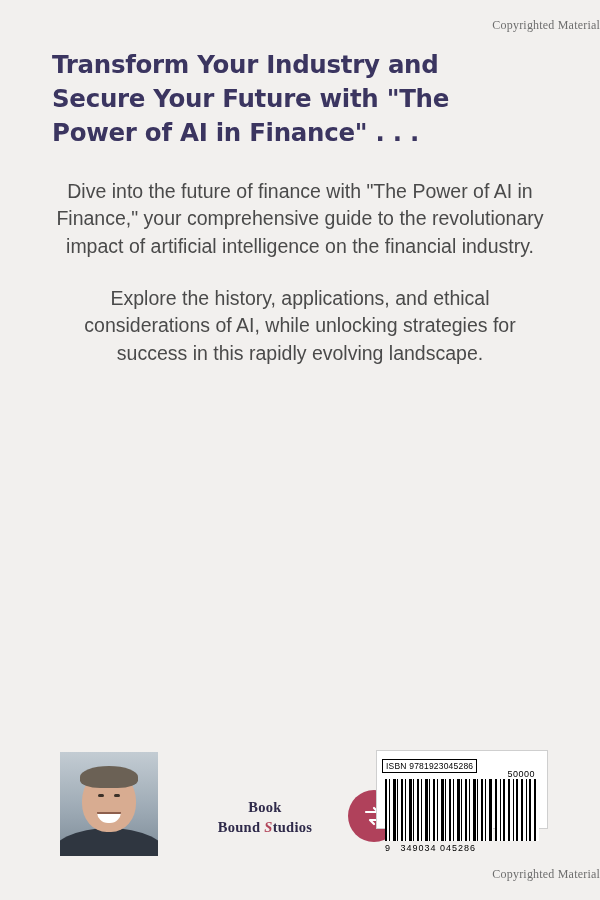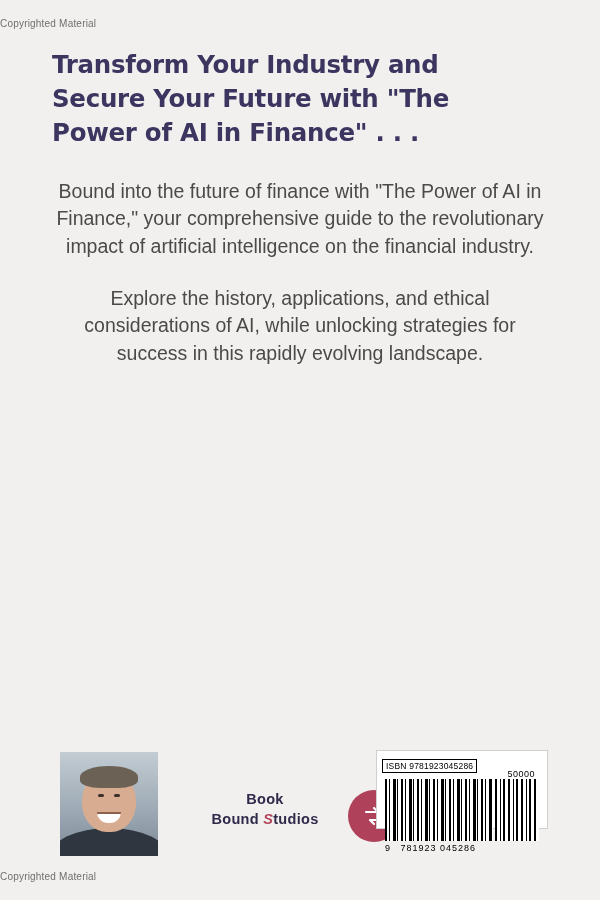--- a/index.html
+++ b/index.html
@@ -17,25 +17,25 @@
     position: relative;
     width: 600px;
     height: 900px;
     background: #f2f0ee;
     box-sizing: border-box;
   }
   .copyright-top, .copyright-bottom {
     position: absolute;
     left: 0;
     width: 100%;
-    text-align: left;
-    font-size: 10px;
+    text-align: right;
+    font-size: 12px;
     color: #6e6e6e;
     letter-spacing: 0.2px;
-    font-family: Liberation Sans, sans-serif;
+    font-family: Liberation Serif, serif;
   }
   .copyright-top { top: 18px; }
   .copyright-bottom { bottom: 18px; }
 
   .content {
     position: absolute;
     left: 52px;
     right: 52px;
     top: 48px;
   }
@@ -135,25 +135,25 @@
     height: 9px;
     background: #ffffff;
     border-radius: 0 0 14px 14px;
     border-top: 2px solid #8d5f4d;
   }
 
   
   .publisher {
     position: absolute;
     left: 148px;
-    top: 40px;
+    top: 48px;
     width: 130px;
     text-align: center;
     color: #2f2a4a;
-    font-family: Liberation Sans, sans-serif;
+    font-family: Liberation Serif, serif;
     font-weight: bold;
     font-size: 14.5px;
     line-height: 1.35;
     letter-spacing: 0.3px;
   }
   .publisher .line2 .swirl {
     color: #b2455a;
     font-weight: bold;
     font-style: italic;
   }
@@ -245,21 +245,21 @@
 <body>
 
 <div class="page">
 
   <div class="copyright-top">Copyrighted Material</div>
 
   <div class="content">
     <h1 class="headline">Transform Your Industry and Secure Your Future with "The Power of AI in Finance" . . .</h1>
 
     <div class="body-copy">
-      <p class="para">Bound into the future of finance with "The Power of AI in Finance," your comprehensive guide to the revolutionary impact of artificial intelligence on the financial industry.</p>
+      <p class="para">Dive into the future of finance with "The Power of AI in Finance," your comprehensive guide to the revolutionary impact of artificial intelligence on the financial industry.</p>
       <p class="para">Explore the history, applications, and ethical considerations of AI, while unlocking strategies for success in this rapidly evolving landscape.</p>
     </div>
   </div>
 
   <div class="footer">
 
     <div class="author-photo">
       <div class="bg"></div>
       <div class="shoulders"></div>
       <div class="head"></div>
@@ -284,20 +284,20 @@
       </svg>
     </div>
 
     <div class="barcode-block">
       <span class="isbn-text">ISBN 9781923045286</span>
       <span class="price-text">50000</span>
       <div class="bars"></div>
       <div class="bars2"></div>
       <div class="barcode-digits">
         <span>9</span>
-        <span style="margin-left:6px">781923 045286</span>
+        <span style="margin-left:6px">349034 045286</span>
       </div>
     </div>
 
   </div>
 
   <div class="copyright-bottom">Copyrighted Material</div>
 </div>
 
 </body></html>

